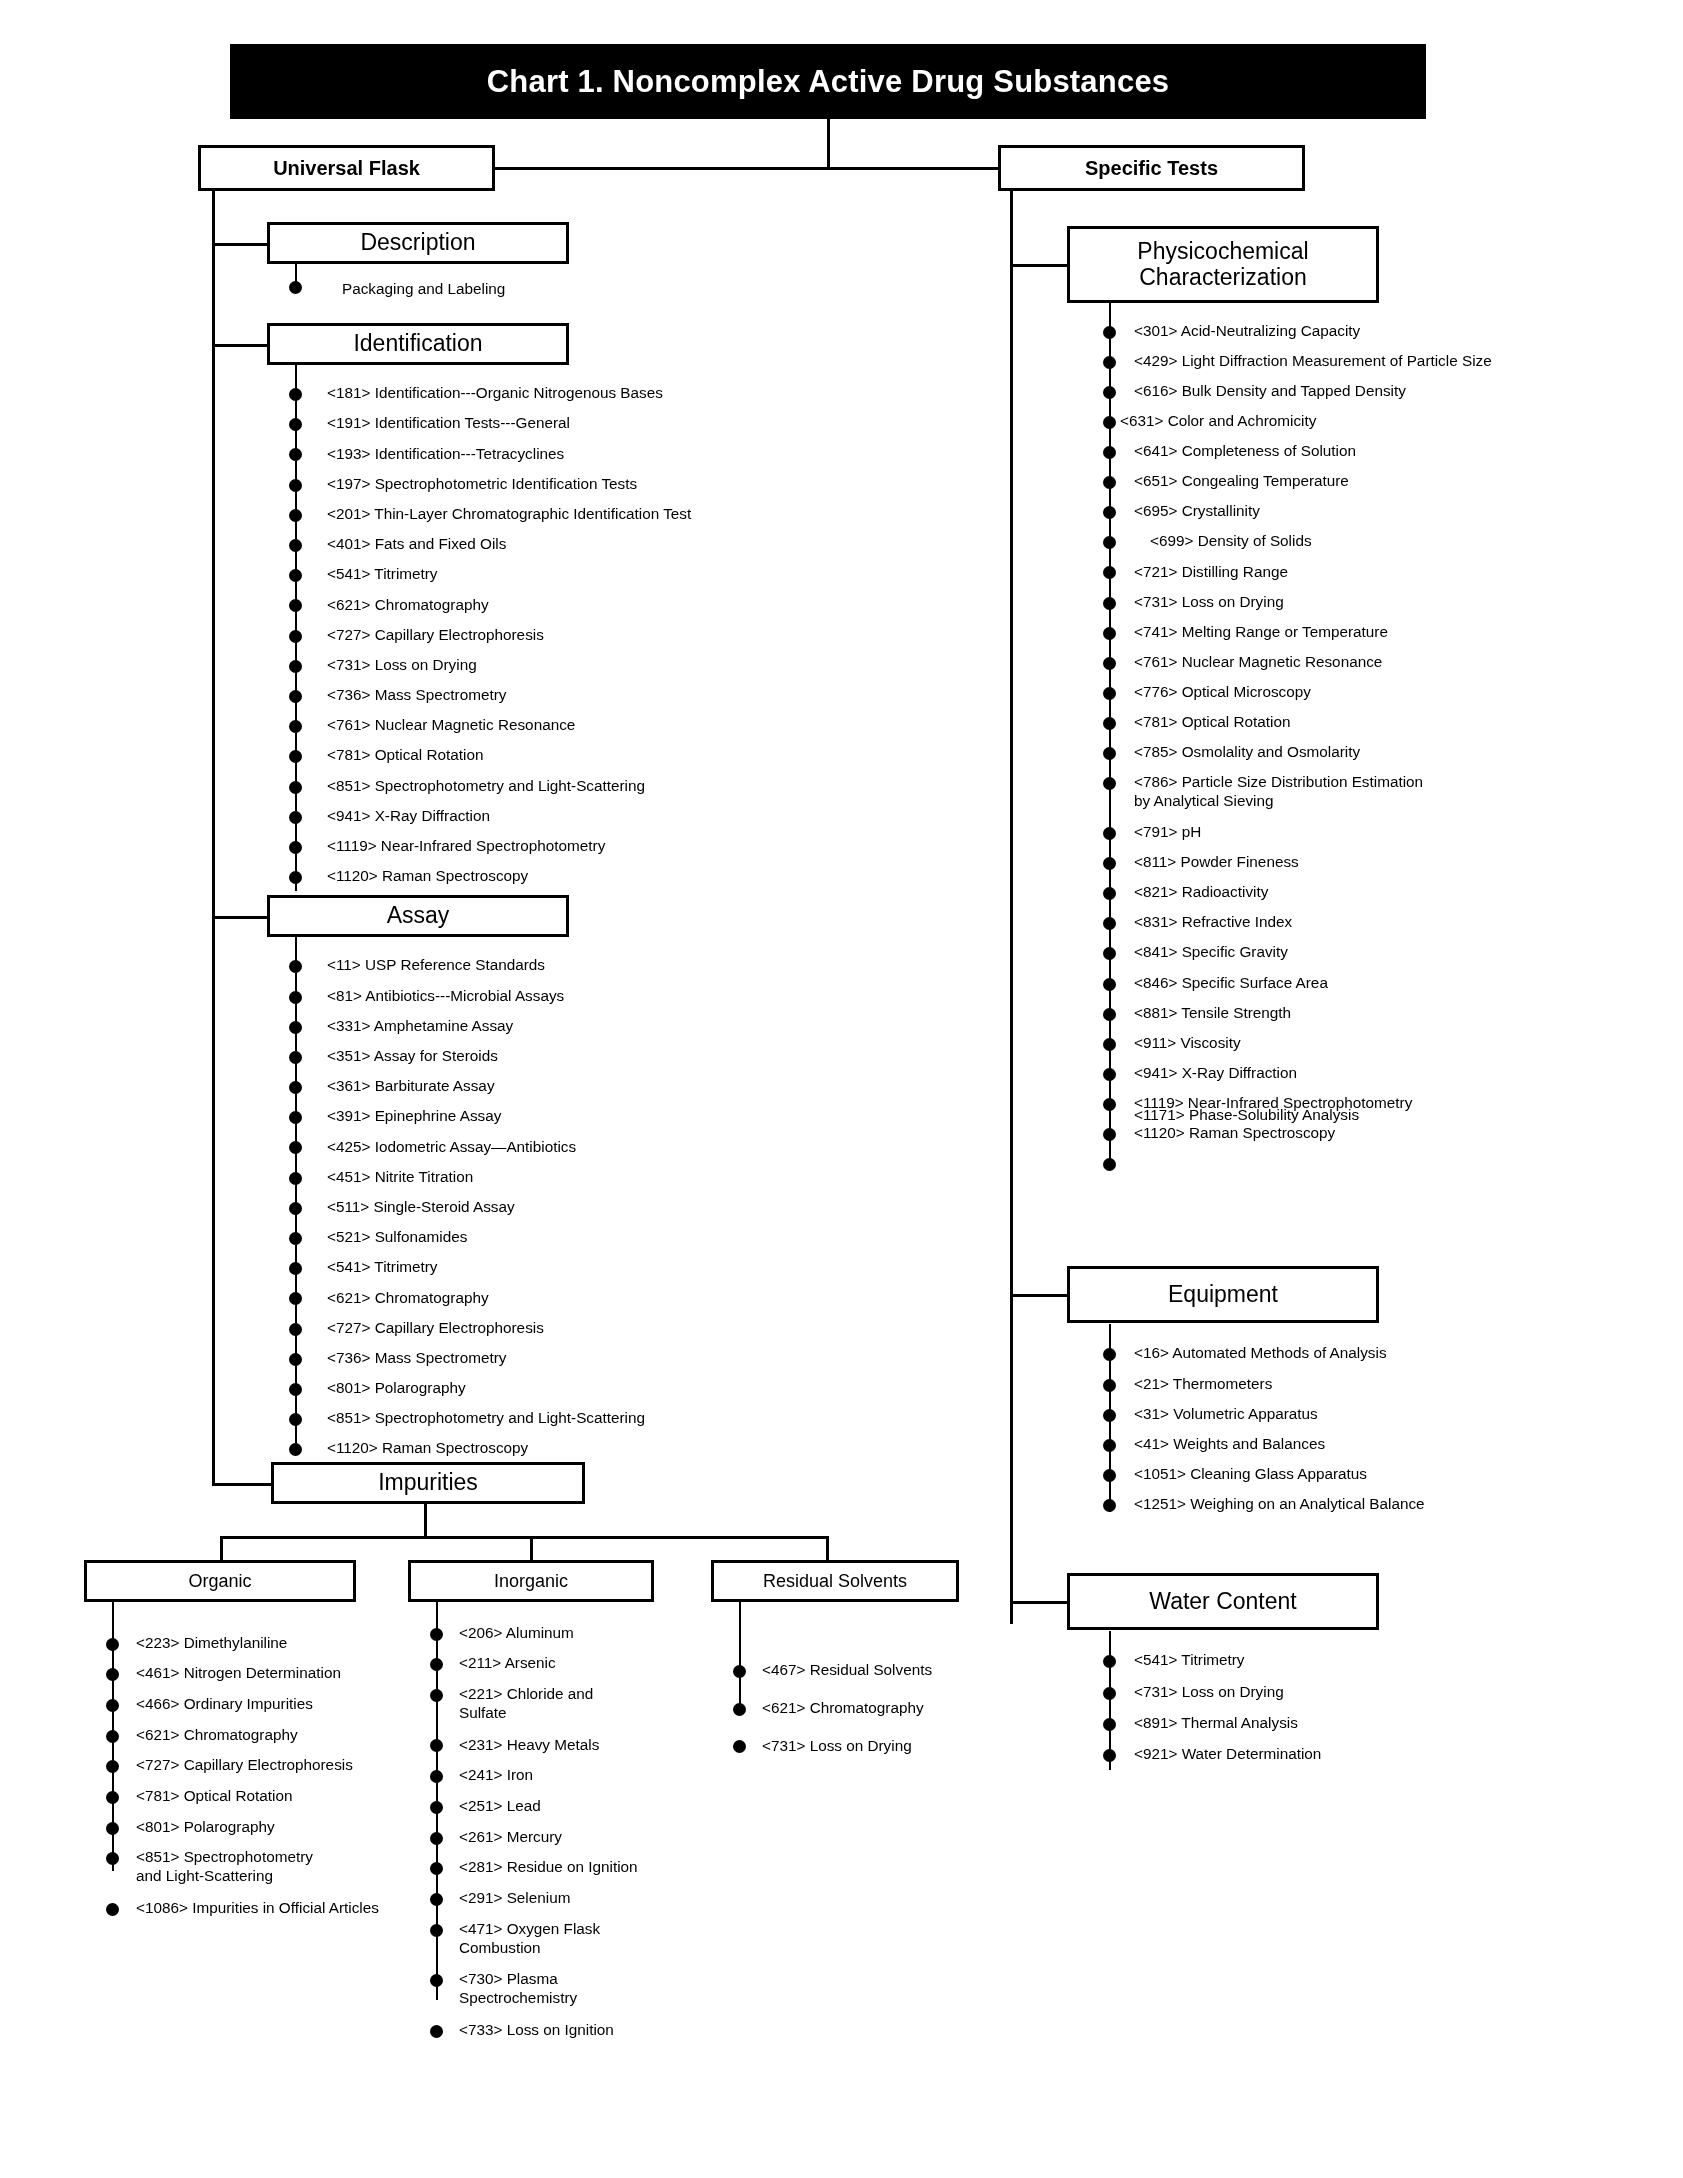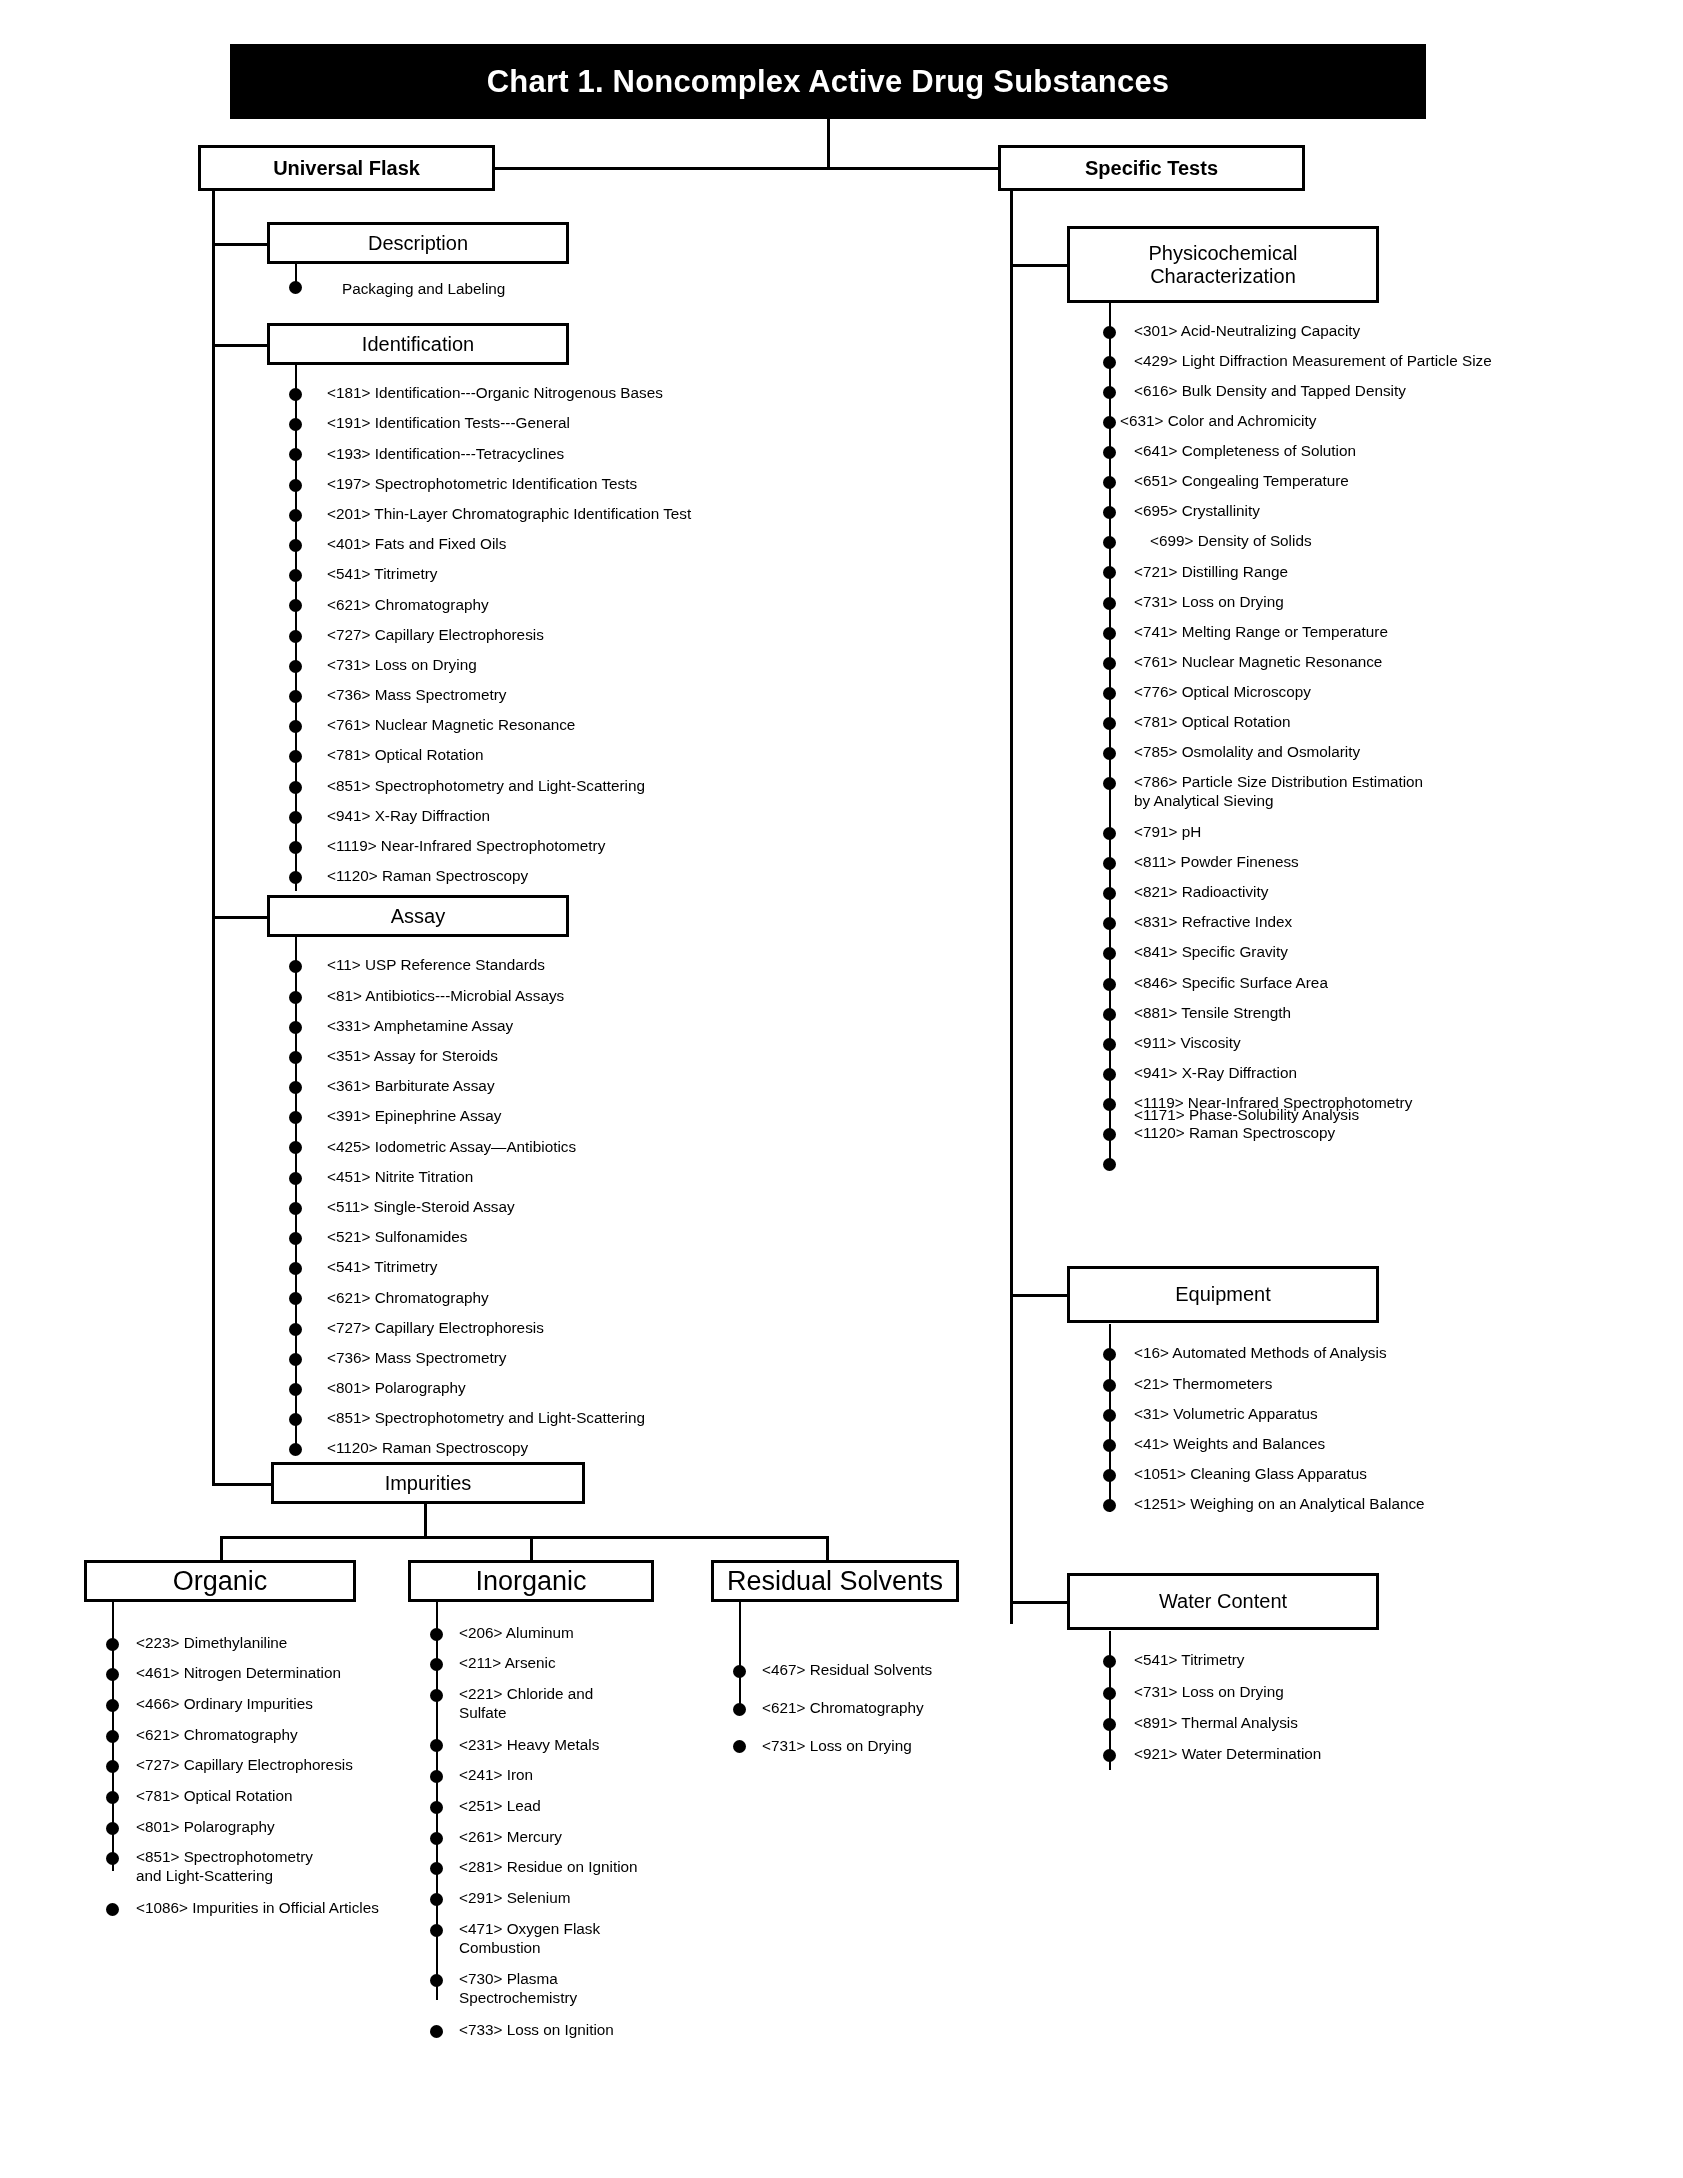--- a/index.html
+++ b/index.html
@@ -18,22 +18,22 @@
     font-size:31px;font-weight:bold;letter-spacing:0.2px;
   }
 
   
   .box{
     position:absolute;background:#fff;border:3px solid #000;
     display:flex;align-items:center;justify-content:center;
     text-align:center;line-height:1.12;box-sizing:border-box;
   }
   .box.l1{font-size:20px;font-weight:bold;}
-  .box.l2{font-size:20px;font-weight:normal;}
-  .box.l3{font-size:27px;font-weight:normal;}
+  .box.l2{font-size:23px;font-weight:normal;}
+  .box.l3{font-size:18px;font-weight:normal;}
 
   
   .ln{position:absolute;background:#000;}
   .v{width:3px;}
   .h{height:3px;}
   .vthin{width:2px;background:#000;}
 
   
   .leaf{
     position:absolute;font-size:15.3px;line-height:1.22;

